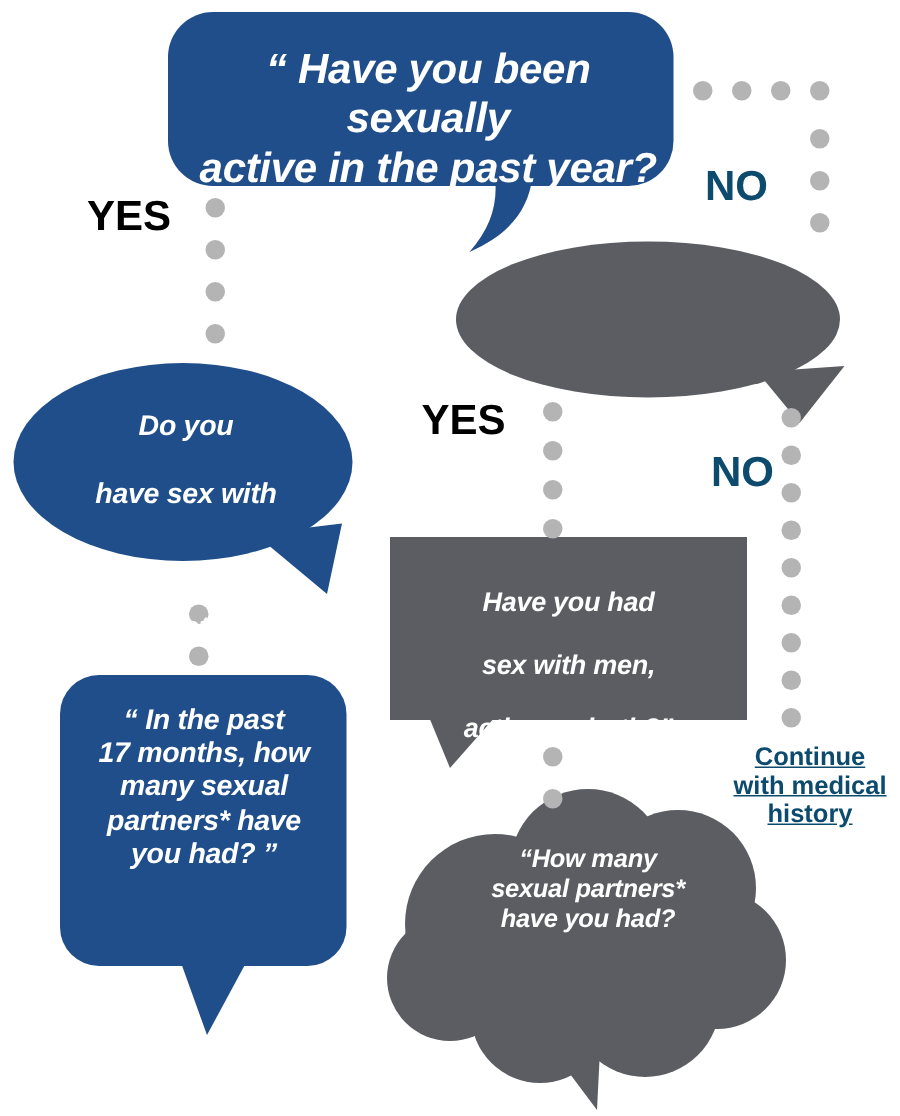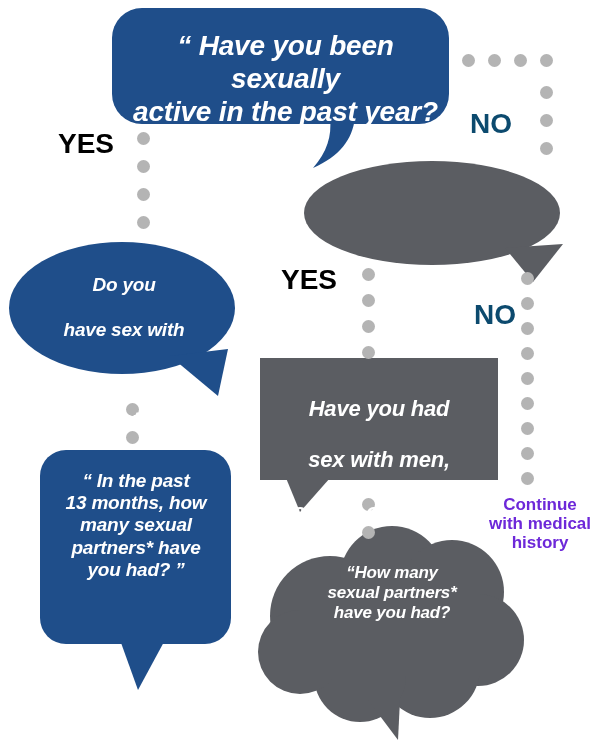--- a/index.html
+++ b/index.html
@@ -42,21 +42,21 @@
   .label {
     position: absolute;
     font-weight: bold;
     font-style: normal;
     z-index: 7;
     line-height: 1.05;
     white-space: pre-line;
   }
   .label-yes { color: #000000; letter-spacing: 0px; text-align: center; }
   .label-no  { color: #0c4a6e; letter-spacing: 0px; margin-top: 32px; }
-  .label-continue { color: #6d28d9; text-align: center; line-height: 1.12; }
+  .label-continue { color: #0c4a6e; text-align: center; line-height: 1.12; text-decoration: underline; }
 
   .dot {
     position: absolute;
     width: 13px;
     height: 13px;
     border-radius: 50%;
     background: #b4b4b4;
     z-index: 3;
   }
 </style>
@@ -144,28 +144,28 @@
 active in the past year? ”</div>
 
 
   <div class="bubble-text" style="left:22px; top:252px; width:204px; font-size:19px;">
     <span>Do you</span><br>
     <span>have sex with</span><br>
     <br>
     <span>or </span><u>both</u><span>?</span>
   </div>
 
-  <div class="bubble-text" style="left:264px; top:370px; width:230px; font-size:22px;">
+  <div class="bubble-text" style="left:264px; top:370px; width:230px; font-size:18px;">
     <span>Have you had</span><br>
     <span>sex with men,</span><br>
     <span>active, or </span><u>both</u><span>?”</span>
   </div>
 
   <div class="bubble-text" style="left:44px; top:470px; width:184px; font-size:19px;">“ In the past
-13 months, how
+17 months, how
 many sexual
 partners* have
 you had? ”</div>
 
   <div class="bubble-text" style="left:286px; top:563px; width:212px; font-size:17px;">“How many
 sexual partners*
 have you had?</div>
 
   <div class="label label-yes" style="left:58px; top:129px; font-size:28px;">YES</div>
 

